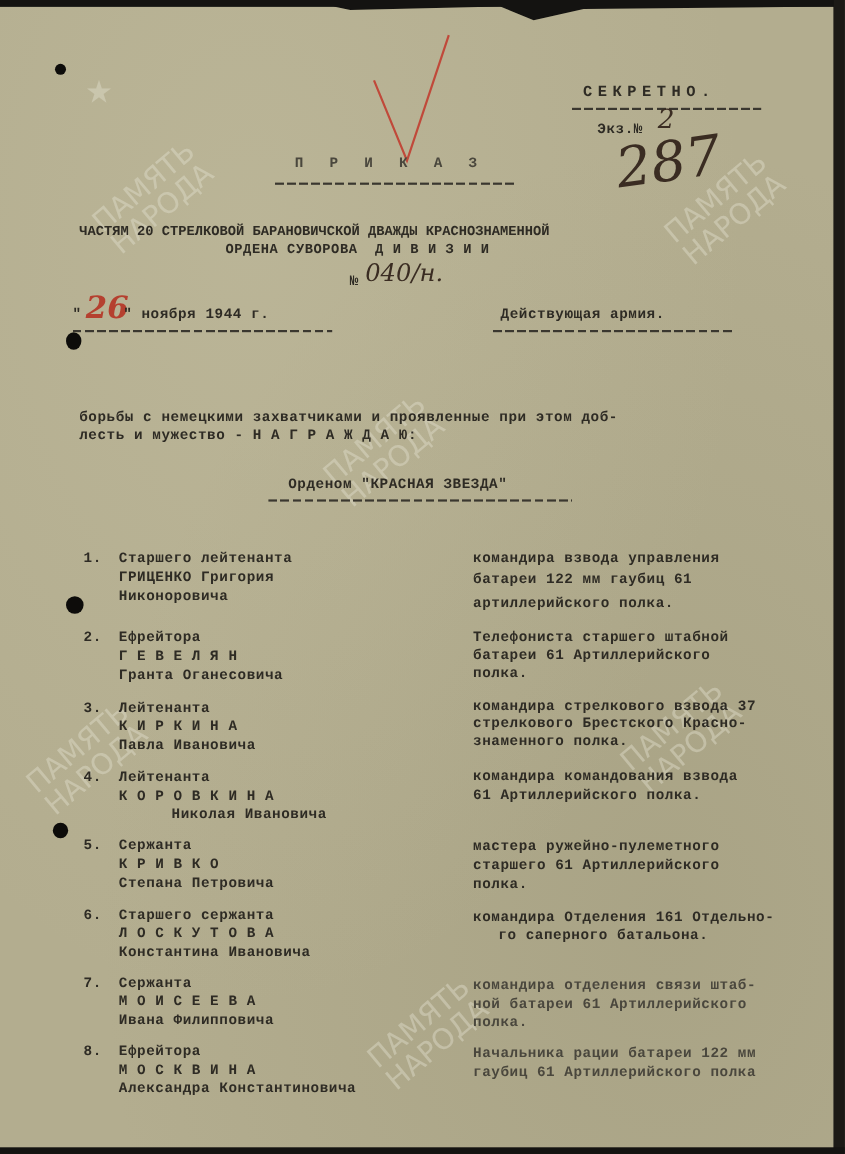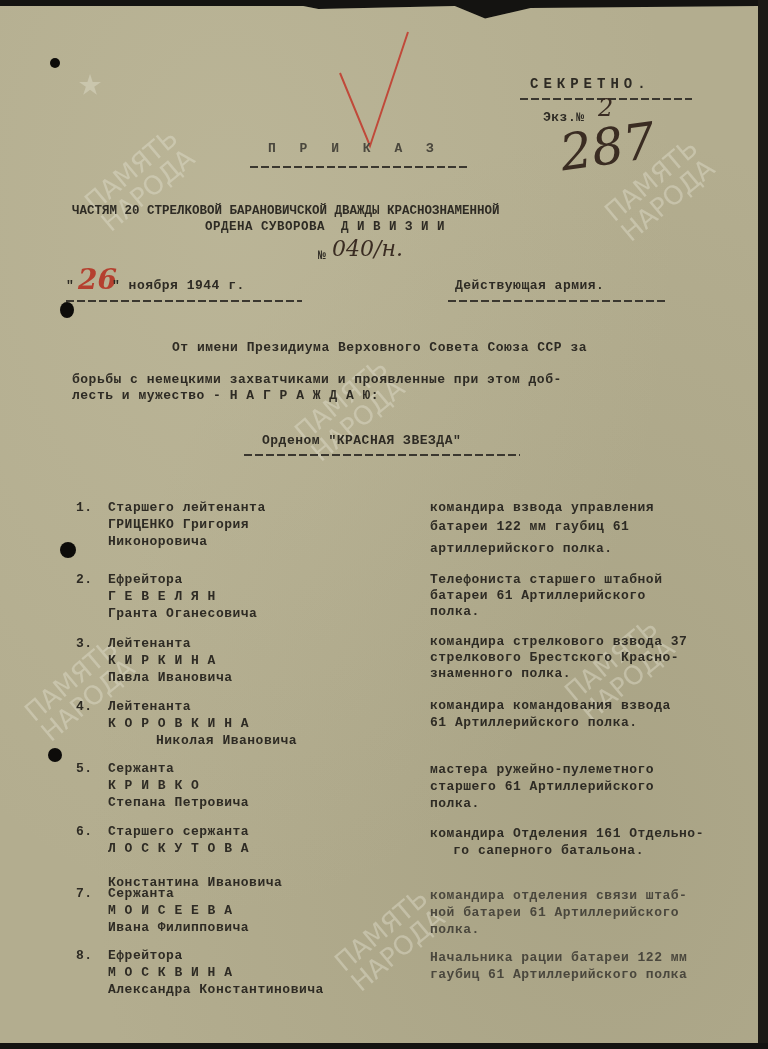--- a/index.html
+++ b/index.html
@@ -63,21 +63,20 @@
   <div class="t" style="left:318px;top:242px;">№</div>
   <div class="hand-dark" style="left:332px;top:230px;font-size:22px;">040/н.</div>
 
   <div class="t" style="left:66px;top:272px;">"</div>
   <div class="hand-red" style="left:78px;top:257px;font-size:28px;">26</div>
   <div class="t" style="left:112px;top:272px;">" ноября 1944 г.</div>
   <div class="dash" style="left:66px;top:294px;width:236px;"></div>
   <div class="t" style="left:455px;top:272px;">Действующая армия.</div>
   <div class="dash" style="left:448px;top:294px;width:218px;"></div>
 
-  <div class="t" style="left:172px;top:334px;">От имени Президиума Верховного Совета Союза ССР за</div>
   <div class="t" style="left:72px;top:366px;">борьбы с немецкими захватчиками и проявленные при этом доб-</div>
   <div class="t" style="left:72px;top:382px;">лесть и мужество - Н А Г Р А Ж Д А Ю:</div>
 
   <div class="t" style="left:262px;top:427px;">Орденом "КРАСНАЯ ЗВЕЗДА"</div>
   <div class="dash" style="left:244px;top:448px;width:276px;"></div>
 
   <div>
 
     <div>
       <div class="t" style="left:76px;top:494px;">1.</div>
@@ -125,21 +124,21 @@
       <div class="t" style="left:108px;top:789px;">Степана Петровича</div>
       <div class="t" style="left:430px;top:756px;">мастера ружейно-пулеметного</div>
       <div class="t" style="left:430px;top:773px;">старшего 61 Артиллерийского</div>
       <div class="t" style="left:430px;top:790px;">полка.</div>
     </div>
 
     <div>
       <div class="t" style="left:76px;top:818px;">6.</div>
       <div class="t" style="left:108px;top:818px;">Старшего сержанта</div>
       <div class="t" style="left:108px;top:835px;">Л О С К У Т О В А</div>
-      <div class="t" style="left:108px;top:852px;margin-top:17px;">Константина Ивановича</div>
+      <div class="t" style="left:108px;top:852px;">Константина Ивановича</div>
       <div class="t" style="left:430px;top:820px;">командира Отделения 161 Отдельно-</div>
       <div class="t" style="left:453px;top:837px;text-align:center;">го саперного батальона.</div>
     </div>
 
     <div>
       <div class="t" style="left:76px;top:880px;">7.</div>
       <div class="t" style="left:108px;top:880px;">Сержанта</div>
       <div class="t" style="left:108px;top:897px;">М О И С Е Е В А</div>
       <div class="t" style="left:108px;top:914px;">Ивана Филипповича</div>
       <div class="t dim" style="left:430px;top:882px;">командира отделения связи штаб-</div>

